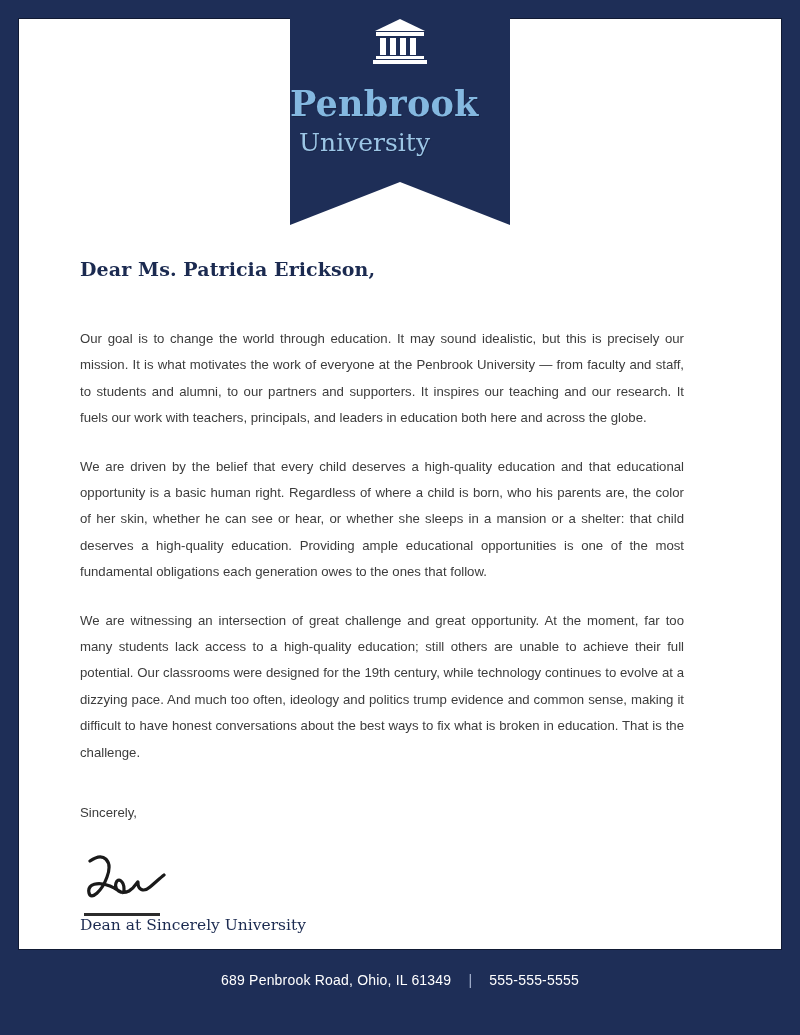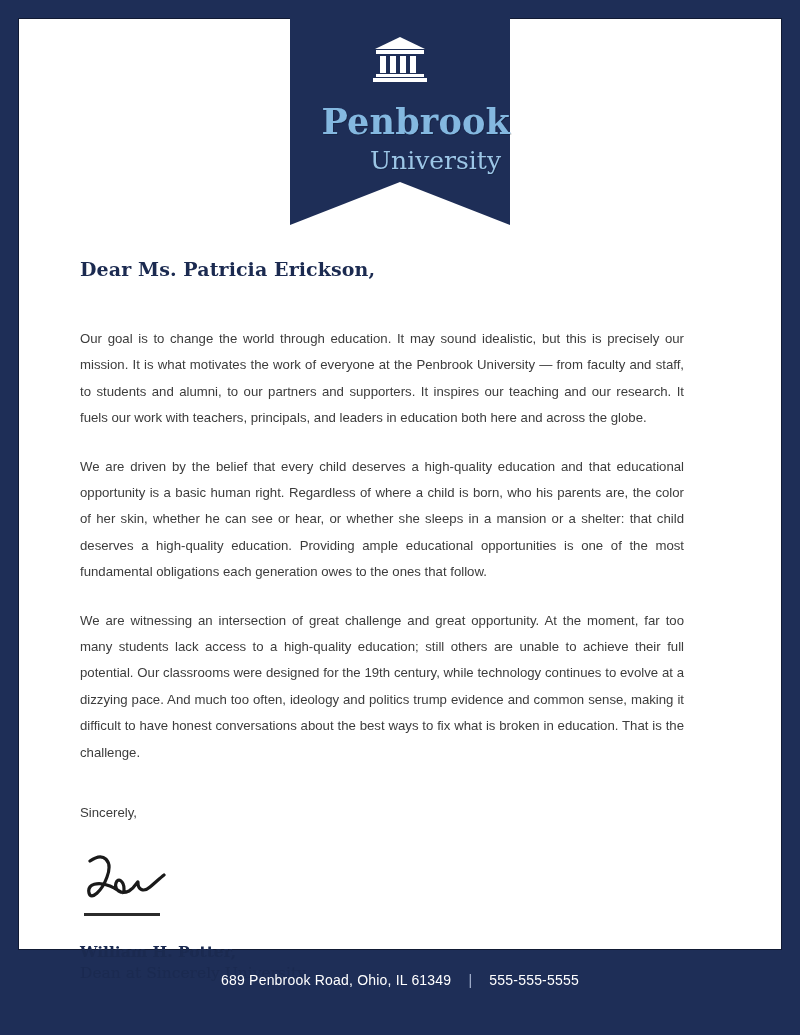--- a/index.html
+++ b/index.html
@@ -50,22 +50,22 @@
     top: 182px;
     width: 0;
     height: 0;
     border-left: 110px solid #1e2e57;
     border-right: 110px solid #1e2e57;
     border-bottom: 43px solid transparent;
   }
   .ribbon-inner {
     position: relative;
     z-index: 2;
-    text-align: right;
-    padding-top: 36px;
+    text-align: left;
+    padding-top: 18px;
   }
 
   .crest-icon {
     display: block;
     margin: 0 auto 22px auto;
     width: 56px;
     height: 46px;
   }
 
   .brand-name {
@@ -213,21 +213,20 @@
   <p class="para">We are driven by the belief that every child deserves a high-quality education and that educational opportunity is a basic human right. Regardless of where a child is born, who his parents are, the color of her skin, whether he can see or hear, or whether she sleeps in a mansion or a shelter: that child deserves a high-quality education. Providing ample educational opportunities is one of the most fundamental obligations each generation owes to the ones that follow.</p>
   <p class="para">We are witnessing an intersection of great challenge and great opportunity. At the moment, far too many students lack access to a high-quality education; still others are unable to achieve their full potential. Our classrooms were designed for the 19th century, while technology continues to evolve at a dizzying pace. And much too often, ideology and politics trump evidence and common sense, making it difficult to have honest conversations about the best ways to fix what is broken in education. That is the challenge.</p>
 
   <p class="closing">Sincerely,</p>
 
   <div class="sig-block">
     <svg class="sig-mark" viewBox="0 0 96 58">
       <path d="M10 8 C24 -2, 33 8, 27 24 C22 38, 11 48, 9 40 C7 31, 18 28, 30 33 C40 37, 44 44, 44 36 C44 28, 38 24, 36 30 C34 37, 41 42, 49 38 C56 34, 58 26, 58 30 C58 36, 63 40, 70 34 C76 29, 80 25, 84 22" fill="none" stroke="#1a1a1a" stroke-width="3.2" stroke-linecap="round" stroke-linejoin="round"></path>
     </svg>
     <div class="sig-rule"></div>
-    <p class="signer-name">William H. Potter,</p>
     <p class="signer-title">Dean at Sincerely University</p>
   </div>
 </div>
 
 <div class="footer">
   <p class="footer-line1">
     <span>689 Penbrook Road, Ohio, IL 61349</span>
     <span class="footer-sep">|</span>
     <span>555-555-5555</span>
   </p>

